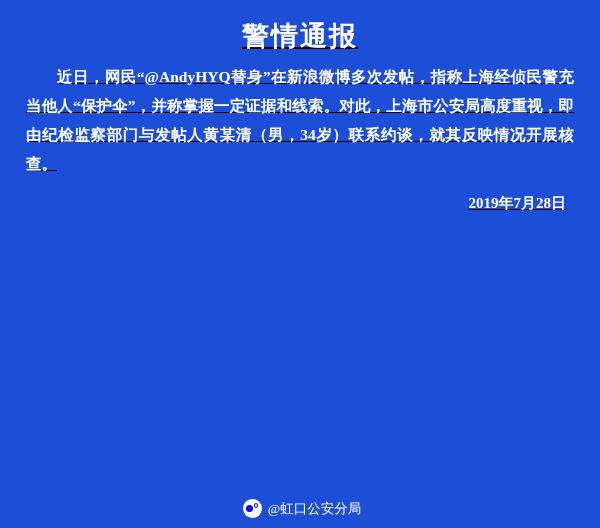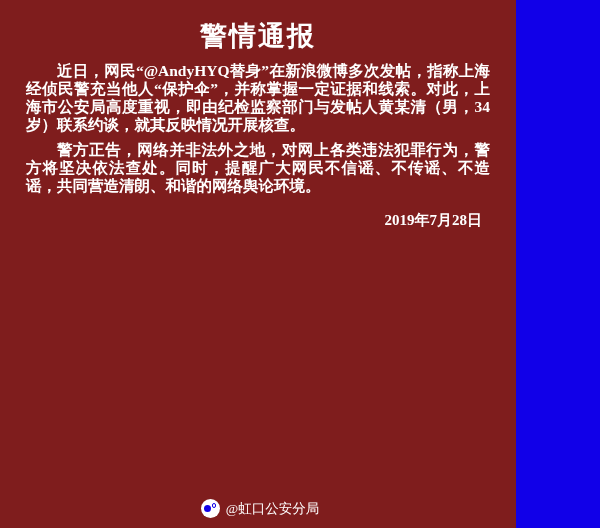--- a/index.html
+++ b/index.html
@@ -8,40 +8,41 @@
   }
   body {
     width: 600px;
     height: 528px;
     background: #1100e8;
     font-family: "Liberation Sans", sans-serif;
     overflow: hidden;
   }
   .page {
     position: relative;
-    width: 516px;
+    width: 600px;
     height: 528px;
-    background: #7f1d1d;
+    background: #1d4ed8;
     box-sizing: border-box;
+    text-decoration: underline;
   }
   .title {
     text-align: center;
     color: #ffffff;
     font-size: 27px;
     font-weight: bold;
     letter-spacing: 2px;
     padding-top: 18px;
     padding-bottom: 8px;
     font-family: "Liberation Serif", serif;
   }
   .body-text {
     padding: 0 26px;
     color: #ffffff;
     font-size: 15.5px;
-    line-height: 18px;
+    line-height: 29px;
     text-align: justify;
     font-family: "Liberation Serif", serif;
   }
   .para {
     margin: 0 0 7px 0;
     text-indent: 2em;
     font-weight: bold;
   }
   .date-line {
     margin-top: 16px;
@@ -100,21 +101,20 @@
 </style>
 </head>
 <body>
 
 <div class="page">
 
   <div class="title">警情通报</div>
 
   <div class="body-text">
     <p class="para">近日，网民“@AndyHYQ替身”在新浪微博多次发帖，指称上海经侦民警充当他人“保护伞”，并称掌握一定证据和线索。对此，上海市公安局高度重视，即由纪检监察部门与发帖人黄某清（男，34岁）联系约谈，就其反映情况开展核查。</p>
-    <p class="para">警方正告，网络并非法外之地，对网上各类违法犯罪行为，警方将坚决依法查处。同时，提醒广大网民不信谣、不传谣、不造谣，共同营造清朗、和谐的网络舆论环境。</p>
   </div>
 
   <div class="date-line">2019年7月28日</div>
 
   <div class="footer">
     <span class="weibo-icon"></span>
     <span class="footer-label">@虹口公安分局</span>
   </div>
 
 </div>

